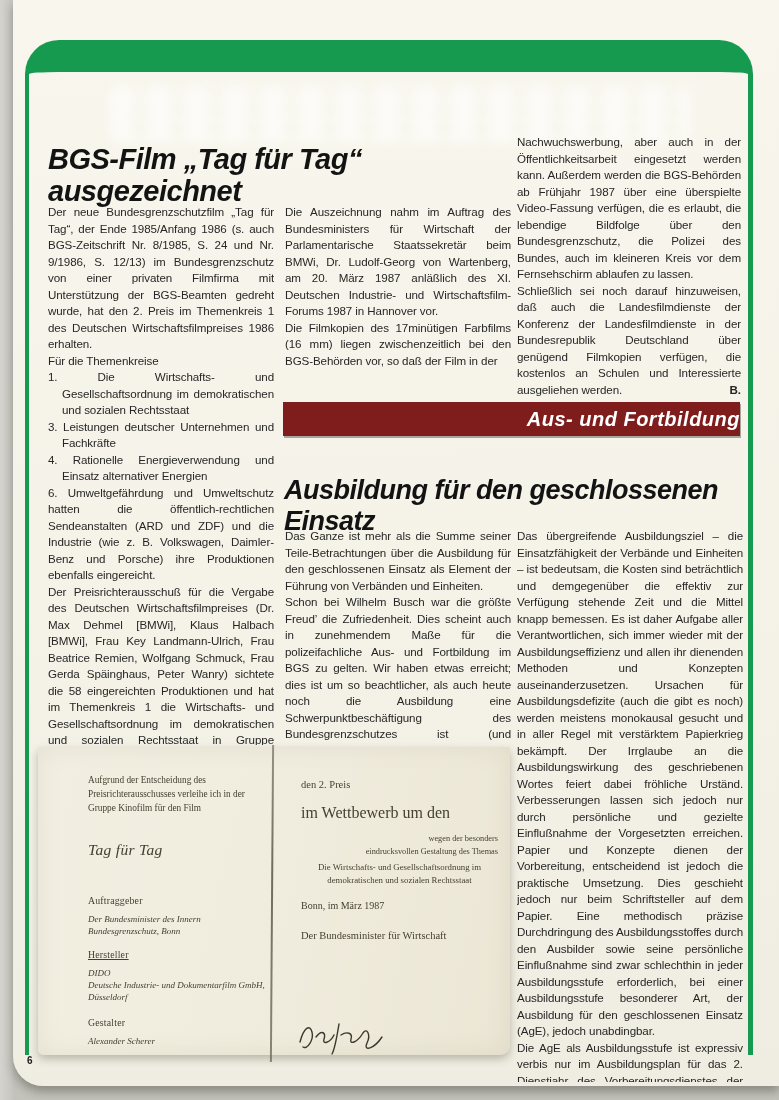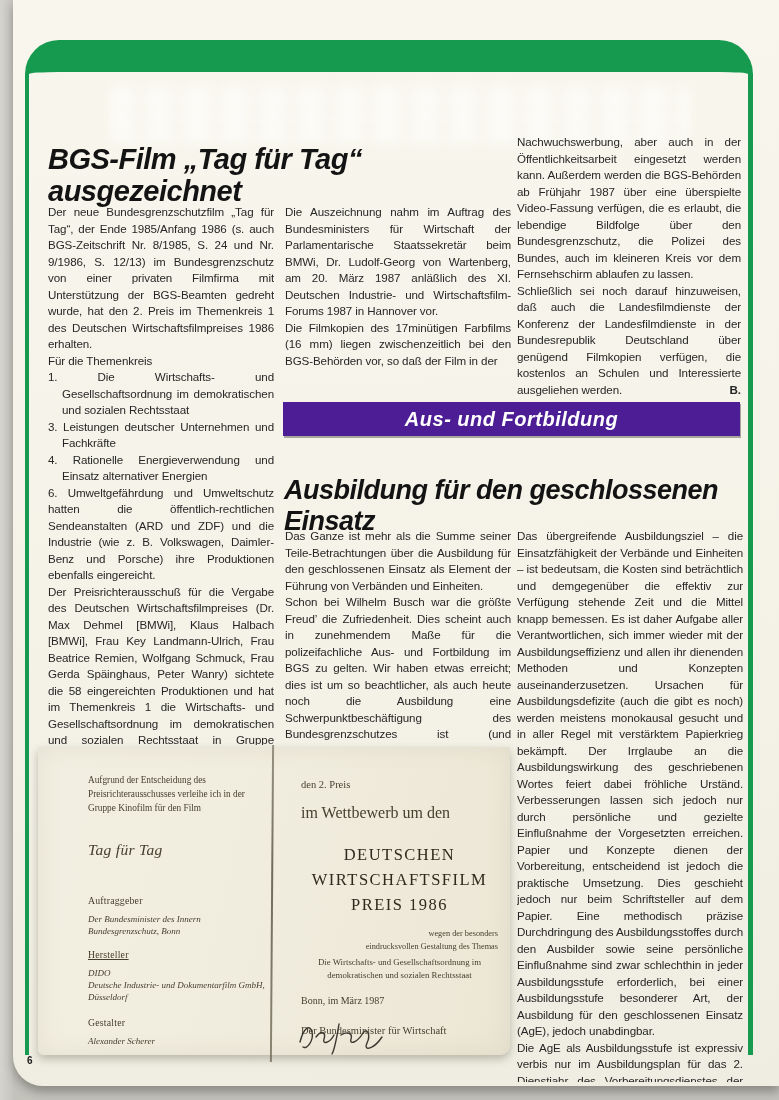--- a/index.html
+++ b/index.html
@@ -51,21 +51,21 @@
   .col p{margin:0;}
   .col p.tk{padding-left:14px;text-indent:-14px;text-align:justify;}
   #a1c1{left:48px;top:204px;max-height:541px;}
   #a1c2{left:285px;top:204px;max-height:310px;}
   #a1c3{left:517px;top:134px;max-height:300px;width:224px;}
   #a2c1{left:285px;top:528px;max-height:217px;}
   #a2c2{left:517px;top:528px;max-height:554px;width:226px;}
   .byline{float:right;font-weight:bold;}
   .banner{
     position:absolute;left:283px;top:402px;width:457px;height:34px;
-    background:#4c1d95;color:#ffffff;text-align:center;
+    background:#7f1d1d;color:#ffffff;text-align:right;
     font-size:20px;line-height:34px;font-weight:bold;font-style:italic;
     letter-spacing:0.5px;
     box-shadow:1px 2px 0 rgba(20,20,20,.35);
   }
   .cert{
     position:absolute;left:38px;top:747px;width:472px;height:308px;
     background:linear-gradient(103deg,#f2efe2 0%,#f0ecdd 55%,#ebe6d4 100%);
     box-shadow:0 4px 9px rgba(60,55,40,.30), inset 0 0 24px rgba(120,110,80,.10);
     border-radius:2px 2px 10px 6px;
     font-family:"Liberation Serif",serif;color:#453f2e;
@@ -112,21 +112,21 @@
 
 <div class="edge-strip"></div>
 <div class="sheet"></div>
 <div class="frame"></div>
 <div class="ghost"></div>
 
 <h1 class="h1">BGS-Film „Tag für Tag“ ausgezeichnet</h1>
 
 <section class="col" id="a1c1">
   <p>Der neue Bundesgrenzschutzfilm „Tag für Tag“, der Ende 1985/Anfang 1986 (s. auch BGS-Zeitschrift Nr. 8/1985, S. 24 und Nr. 9/1986, S. 12/13) im Bundesgrenzschutz von einer privaten Filmfirma mit Unterstützung der BGS-Beamten gedreht wurde, hat den 2. Preis im Themenkreis 1 des Deutschen Wirtschaftsfilmpreises 1986 erhalten.</p>
-  <p>Für die Themenkreis</p>
+  <p>Für die Themenkreise</p>
   <p class="tk">1. Die Wirtschafts- und Gesellschaftsordnung im demokratischen und sozialen Rechtsstaat</p>
   <p class="tk">3. Leistungen deutscher Unternehmen und Fachkräfte</p>
   <p class="tk">4. Rationelle Energieverwendung und Einsatz alternativer Energien</p>
   <p>6. Umweltgefährdung und Umweltschutz hatten die öffentlich-rechtlichen Sendeanstalten (ARD und ZDF) und die Industrie (wie z. B. Volkswagen, Daimler-Benz und Porsche) ihre Produktionen ebenfalls eingereicht.</p>
   <p>Der Preisrichterausschuß für die Vergabe des Deutschen Wirtschaftsfilmpreises (Dr. Max Dehmel [BMWi], Klaus Halbach [BMWi], Frau Key Landmann-Ulrich, Frau Beatrice Remien, Wolfgang Schmuck, Frau Gerda Späinghaus, Peter Wanry) sichtete die 58 eingereichten Produktionen und hat im Themenkreis 1 die Wirtschafts- und Gesellschaftsordnung im demokratischen und sozialen Rechtsstaat in Gruppe Kinofilm, den BGS-Film „Tag für Tag“ mit einem zweiten Preis zur Auszeichnung vorgeschlagen, der erste Preis wurde nicht vergeben.</p>
 </section>
 
 <section class="col" id="a1c2">
   <p>Die Auszeichnung nahm im Auftrag des Bundesministers für Wirtschaft der Parlamentarische Staatssekretär beim BMWi, Dr. Ludolf-Georg von Wartenberg, am 20. März 1987 anläßlich des XI. Deutschen Industrie- und Wirtschaftsfilm-Forums 1987 in Hannover vor.</p>
   <p>Die Filmkopien des 17minütigen Farbfilms (16 mm) liegen zwischenzeitlich bei den BGS-Behörden vor, so daß der Film in der</p>
@@ -170,25 +170,20 @@
     </div>
     <div class="cert-label lbl3">Gestalter</div>
     <div class="cert-ital">Alexander Scherer</div>
   </div>
 
   <div class="cert-fold"></div>
 
   <div class="cert-right">
     <div class="cert-prize">den 2. Preis</div>
     <div class="cert-comp">im Wettbewerb um den</div>
-    <div class="cert-award">
-      <div>DEUTSCHEN</div>
-      <div>WIRTSCHAFTSFILM</div>
-      <div>PREIS 1986</div>
-    </div>
     <div class="cert-reason">
       <div>wegen der besonders</div>
       <div>eindrucksvollen Gestaltung des Themas</div>
     </div>
     <div class="cert-theme">
       <div>Die Wirtschafts- und Gesellschaftsordnung im</div>
       <div>demokratischen und sozialen Rechtsstaat</div>
     </div>
     <div class="cert-place">Bonn, im März 1987</div>
     <div class="cert-signer">Der Bundesminister für Wirtschaft</div>

